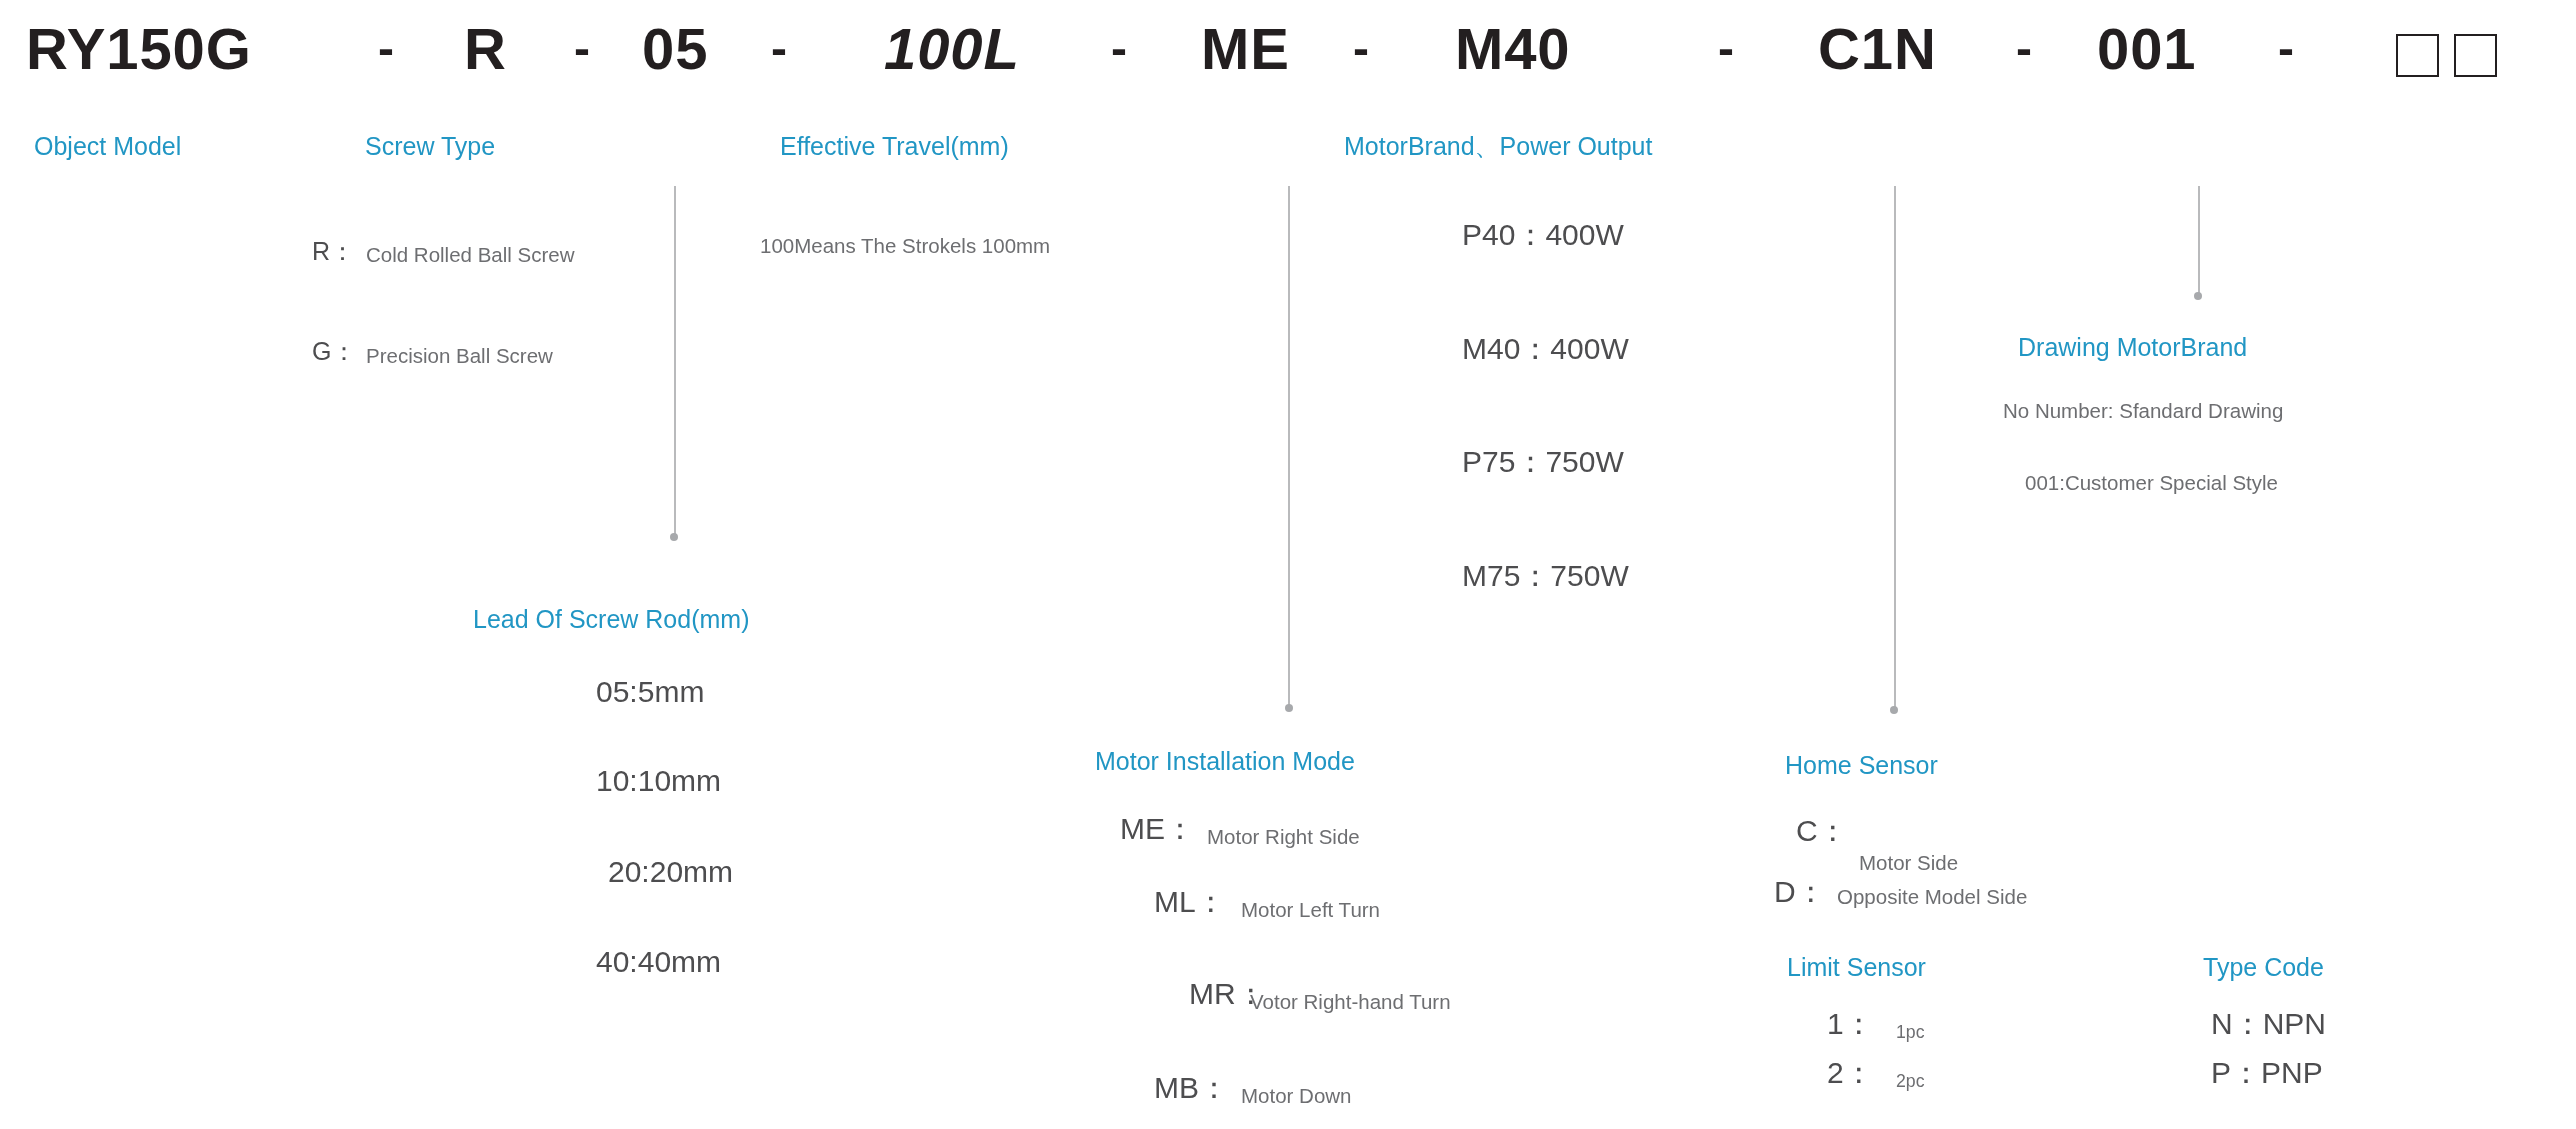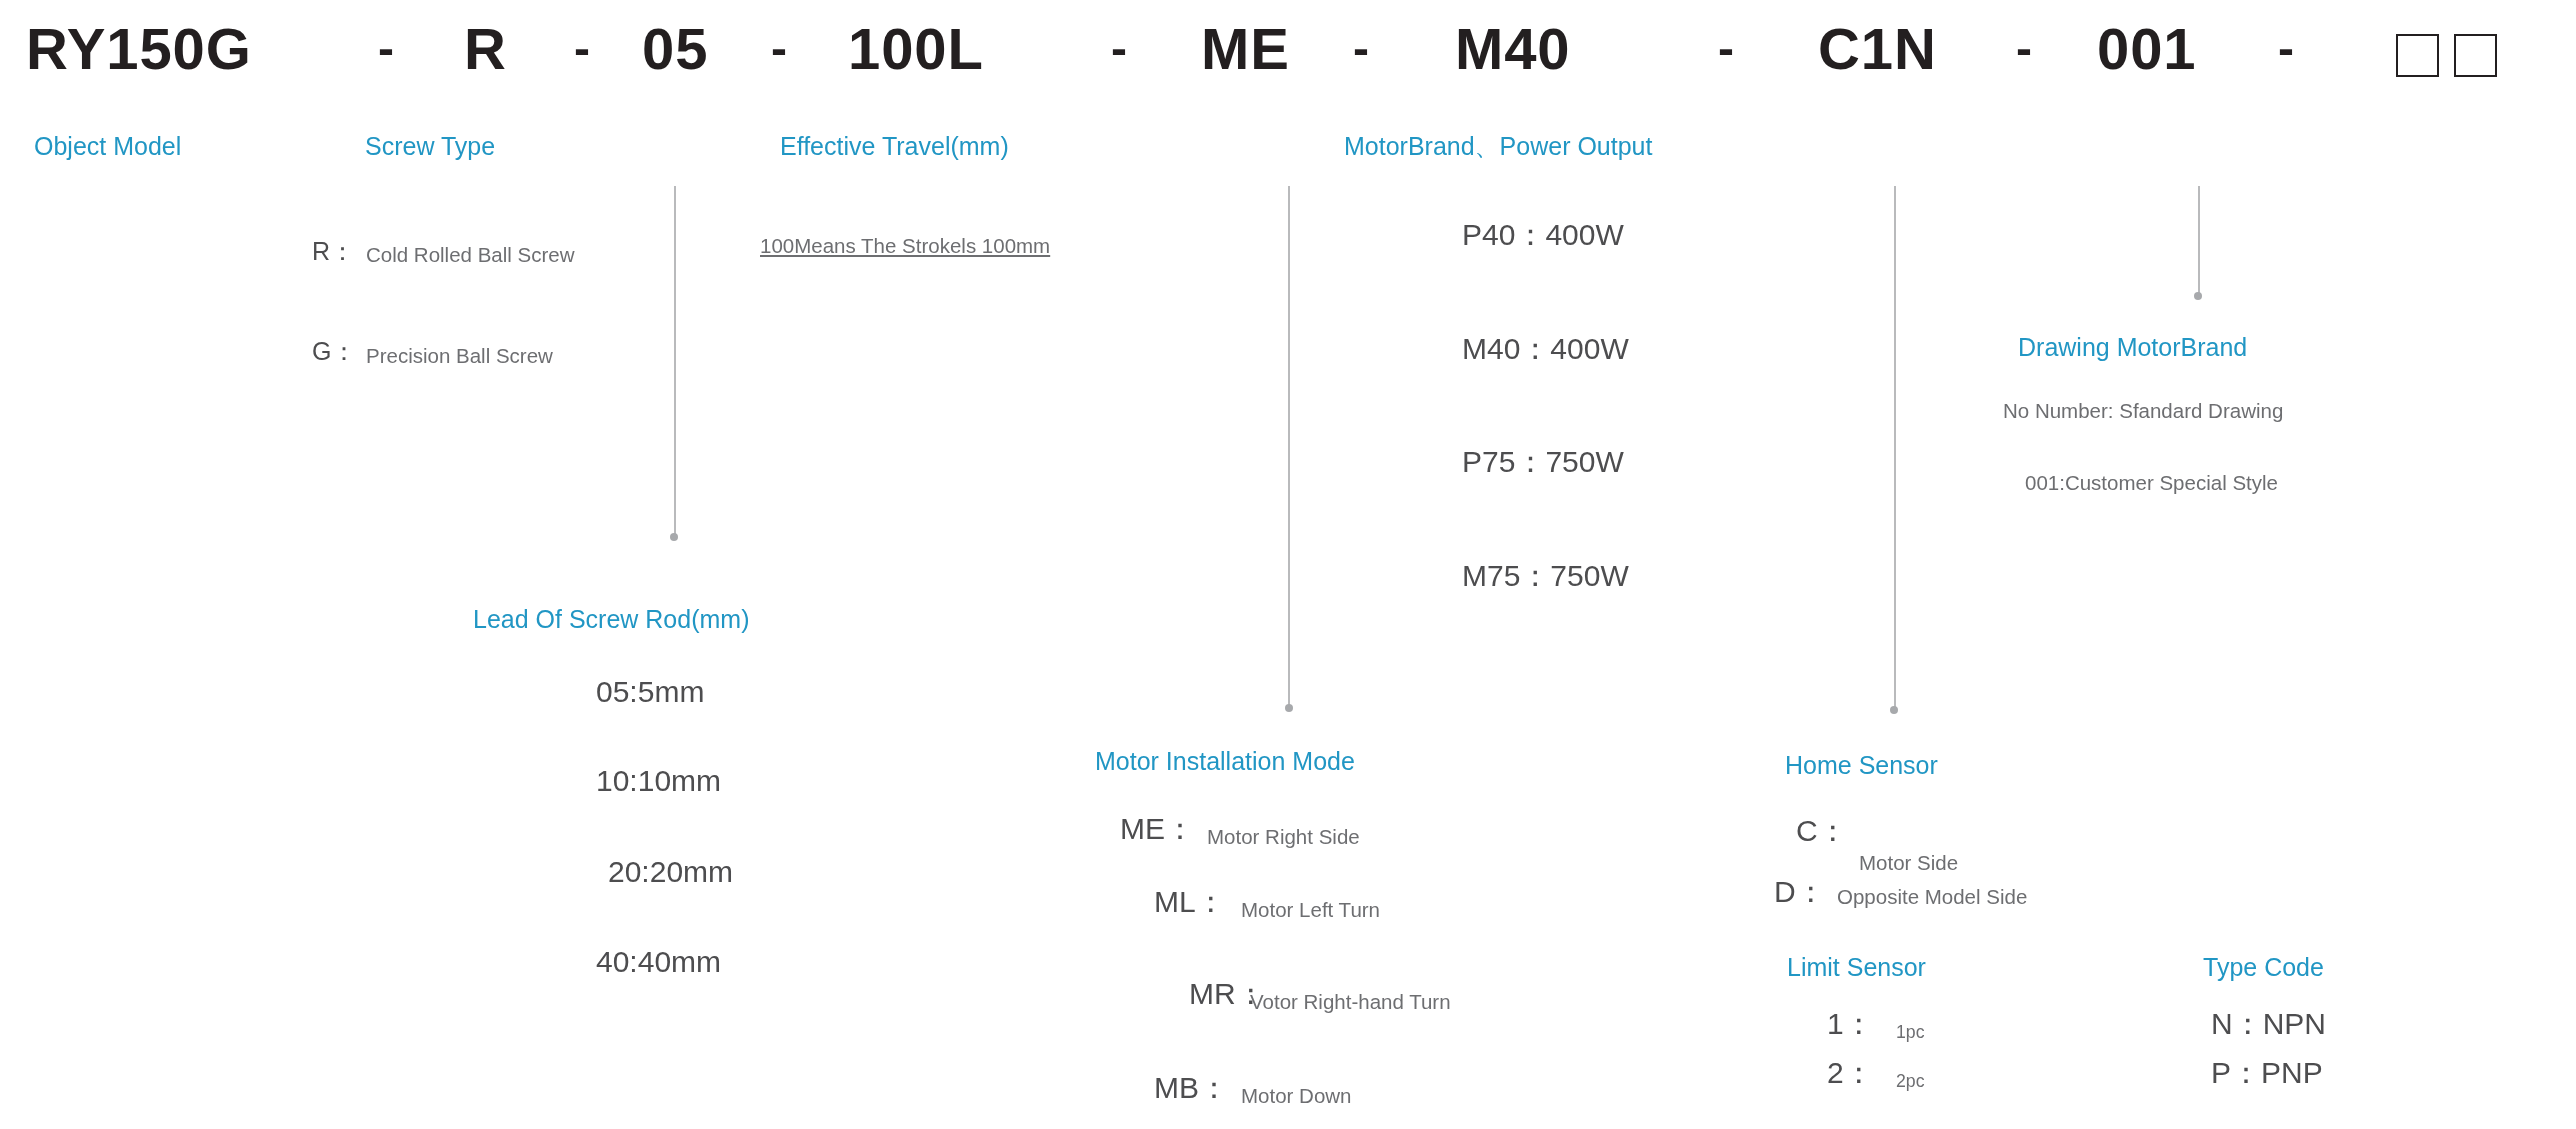--- a/index.html
+++ b/index.html
@@ -93,21 +93,21 @@
 
 <div id="page">
 
   <div class="code-row">
     <span class="code-seg" style="left:26px;top:0;">RY150G</span>
     <span class="code-dash" style="left:378px;top:0;">-</span>
     <span class="code-seg" style="left:464px;top:0;">R</span>
     <span class="code-dash" style="left:574px;top:0;">-</span>
     <span class="code-seg" style="left:642px;top:0;">05</span>
     <span class="code-dash" style="left:771px;top:0;">-</span>
-    <span class="code-seg" style="left:848px;top:0;">100L</span>
+    <span class="code-seg" style="left:884px;top:0;font-style:italic;">100L</span>
     <span class="code-dash" style="left:1111px;top:0;">-</span>
     <span class="code-seg" style="left:1201px;top:0;">ME</span>
     <span class="code-dash" style="left:1353px;top:0;">-</span>
     <span class="code-seg" style="left:1455px;top:0;">M40</span>
     <span class="code-dash" style="left:1718px;top:0;">-</span>
     <span class="code-seg" style="left:1818px;top:0;">C1N</span>
     <span class="code-dash" style="left:2016px;top:0;">-</span>
     <span class="code-seg" style="left:2097px;top:0;">001</span>
     <span class="code-dash" style="left:2278px;top:0;">-</span>
     <div class="code-box" style="left:2396px;top:20.5px;"></div>
@@ -117,21 +117,21 @@
   <div class="hd" style="left:34px;top:130px;">Object Model</div>
   <div class="hd" style="left:365px;top:130px;">Screw Type</div>
   <div class="hd" style="left:780px;top:130px;">Effective Travel(mm)</div>
   <div class="hd" style="left:1344px;top:130px;">MotorBrand、Power Output</div>
 
   <div class="txt mid" style="left:312px;top:236px;">R：</div>
   <div class="txt sml" style="left:366px;top:242px;">Cold Rolled Ball Screw</div>
   <div class="txt mid" style="left:312px;top:336px;">G：</div>
   <div class="txt sml" style="left:366px;top:343px;">Precision Ball Screw</div>
 
-  <div class="txt sml" style="left:760px;top:233px;text-decoration:underline;">100Means The Strokels 100mm</div>
+  <div class="txt sml" style="left:760px;top:233px;">100Means The Strokels 100mm</div>
 
   <div class="txt big" style="left:1462px;top:216px;">P40：400W</div>
   <div class="txt big" style="left:1462px;top:330px;">M40：400W</div>
   <div class="txt big" style="left:1462px;top:443px;">P75：750W</div>
   <div class="txt big" style="left:1462px;top:557px;">M75：750W</div>
 
   <div class="leader" style="left:2198px;top:186px;height:110px;"></div>
   <div class="dot" style="left:2194px;top:292px;"></div>
   <div class="hd" style="left:2018px;top:331px;">Drawing MotorBrand</div>
   <div class="txt sml" style="left:2003px;top:398px;">No Number: Sfandard Drawing</div>

